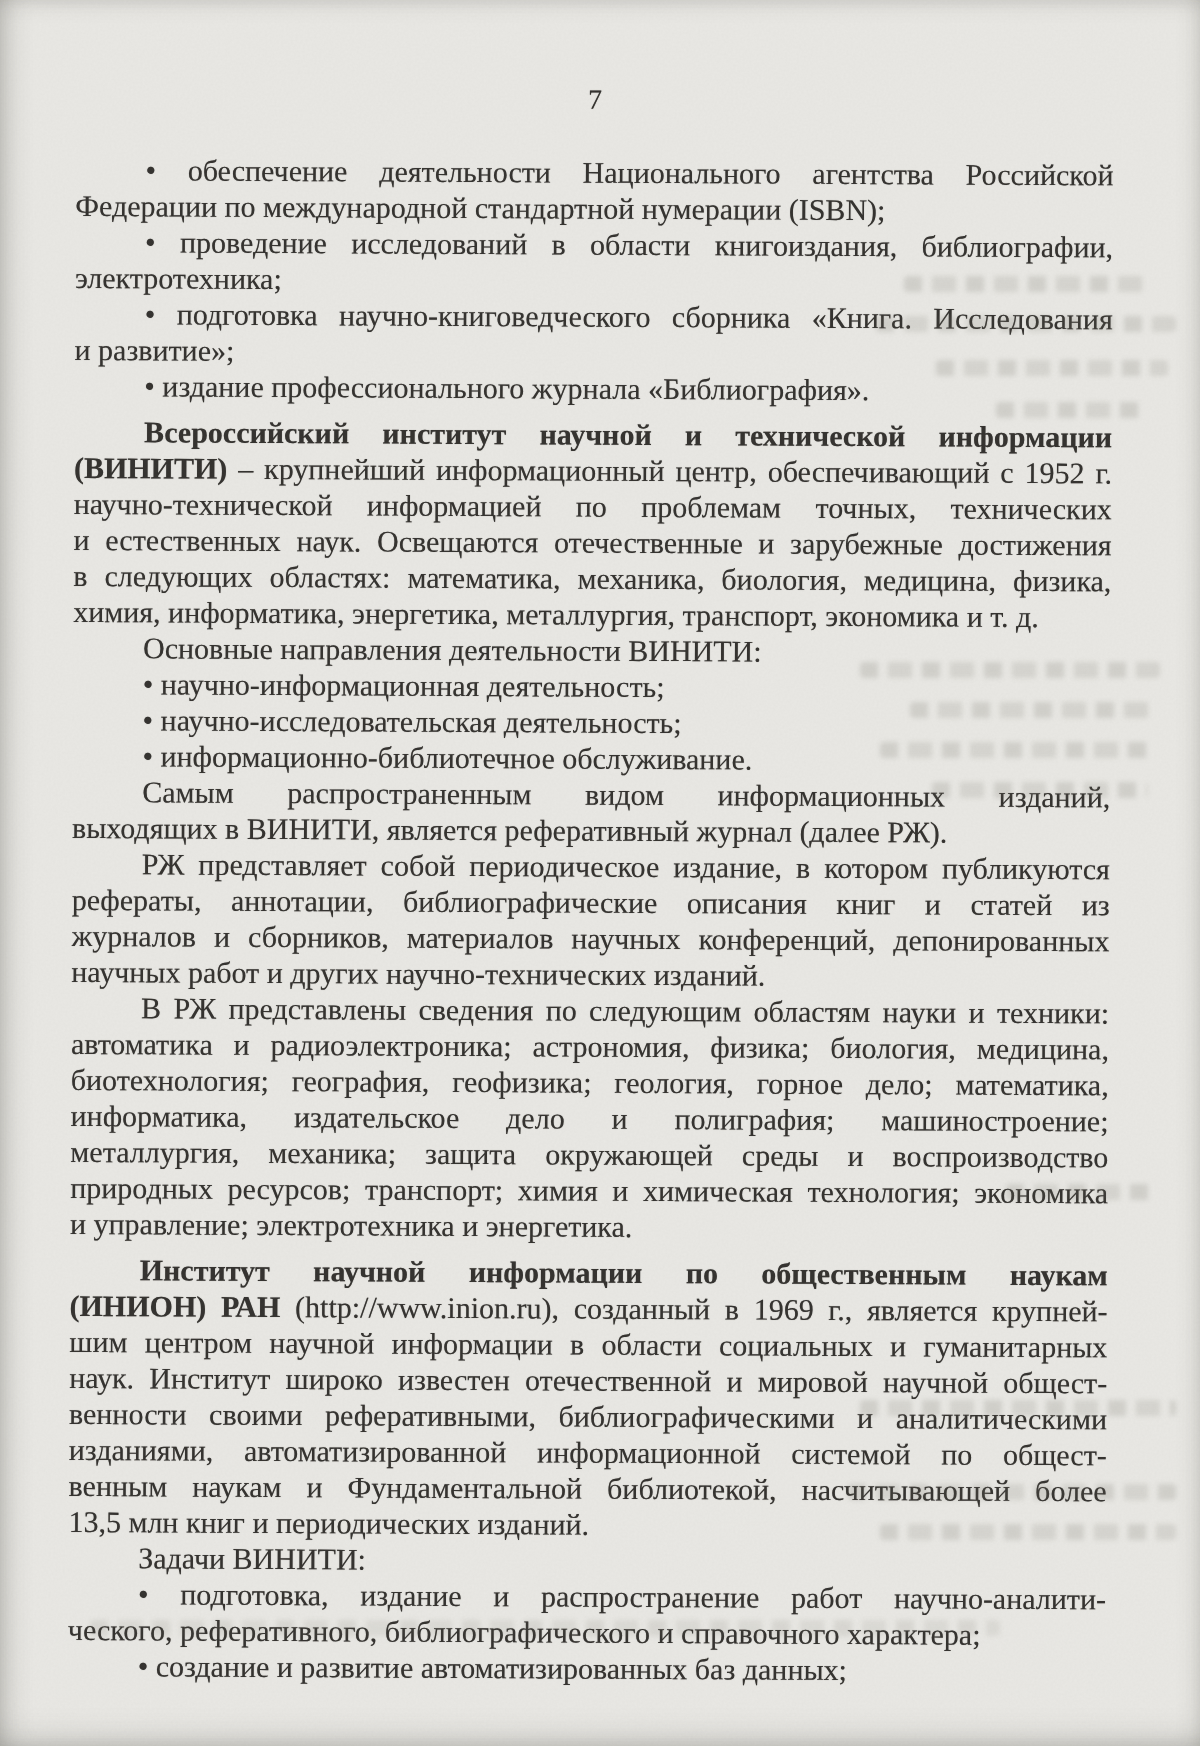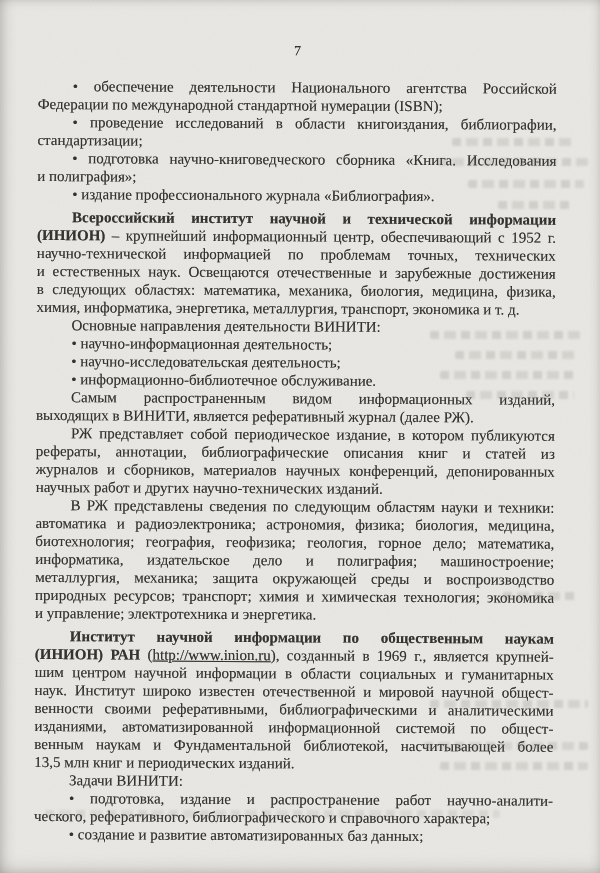--- a/index.html
+++ b/index.html
@@ -19,21 +19,21 @@
   .page-number{
     text-align:center;font-size:14px;line-height:16px;margin-bottom:19px;
   }
   .content{font-size:15px;line-height:18px;}
   .block{overflow:hidden;}
   .block.gap{margin-top:5px;}
   .line{text-align:left;}
   .line.just{text-align:justify;text-align-last:justify;}
   .line.ind{text-indent:35px;}
   .b{font-weight:bold;}
-  .u{text-decoration:underline;}
+  .u{}
   
   .ghost{
     position:absolute;height:8px;border-radius:2px;
     background:repeating-linear-gradient(90deg,
       rgba(108,106,96,.34) 0 9px, rgba(108,106,96,0) 9px 14px,
       rgba(108,106,96,.28) 14px 26px, rgba(108,106,96,0) 26px 31px);
     filter:blur(1.3px);
     opacity:.55;
     pointer-events:none;
   }
@@ -54,32 +54,32 @@
 
   <div class="text-block">
     <div class="page-number">7</div>
     <div class="content">
         <div class="block">
           <div class="line ind just"><span>• обеспечение деятельности Национального агентства Российской</span></div>
           <div class="line"><span>Федерации по международной стандартной нумерации (ISBN);</span></div>
         </div>
         <div class="block">
           <div class="line ind just"><span>• проведение исследований в области книгоиздания, библиографии,</span></div>
-          <div class="line"><span>стандартизации;</span></div>
+          <div class="line"><span>электротехника;</span></div>
         </div>
         <div class="block">
           <div class="line ind just"><span>• подготовка научно-книговедческого сборника «Книга. Исследования</span></div>
-          <div class="line"><span>и полиграфия»;</span></div>
+          <div class="line"><span>и развитие»;</span></div>
         </div>
         <div class="block">
           <div class="line ind"><span>• издание профессионального журнала «Библиография».</span></div>
         </div>
         <div class="block gap">
           <div class="line ind just"><span class="b">Всероссийский институт научной и технической информации</span></div>
-          <div class="line just"><span class="b">(ИНИОН)</span><span> – крупнейший информационный центр, обеспечивающий с 1952 г.</span></div>
+          <div class="line just"><span class="b">(ВИНИТИ)</span><span> – крупнейший информационный центр, обеспечивающий с 1952 г.</span></div>
           <div class="line just"><span>научно-технической информацией по проблемам точных, технических</span></div>
           <div class="line just"><span>и естественных наук. Освещаются отечественные и зарубежные достижения</span></div>
           <div class="line just"><span>в следующих областях: математика, механика, биология, медицина, физика,</span></div>
           <div class="line"><span>химия, информатика, энергетика, металлургия, транспорт, экономика и т. д.</span></div>
         </div>
         <div class="block">
           <div class="line ind"><span>Основные направления деятельности ВИНИТИ:</span></div>
           <div class="line ind"><span>• научно-информационная деятельность;</span></div>
           <div class="line ind"><span>• научно-исследовательская деятельность;</span></div>
           <div class="line ind"><span>• информационно-библиотечное обслуживание.</span></div>

